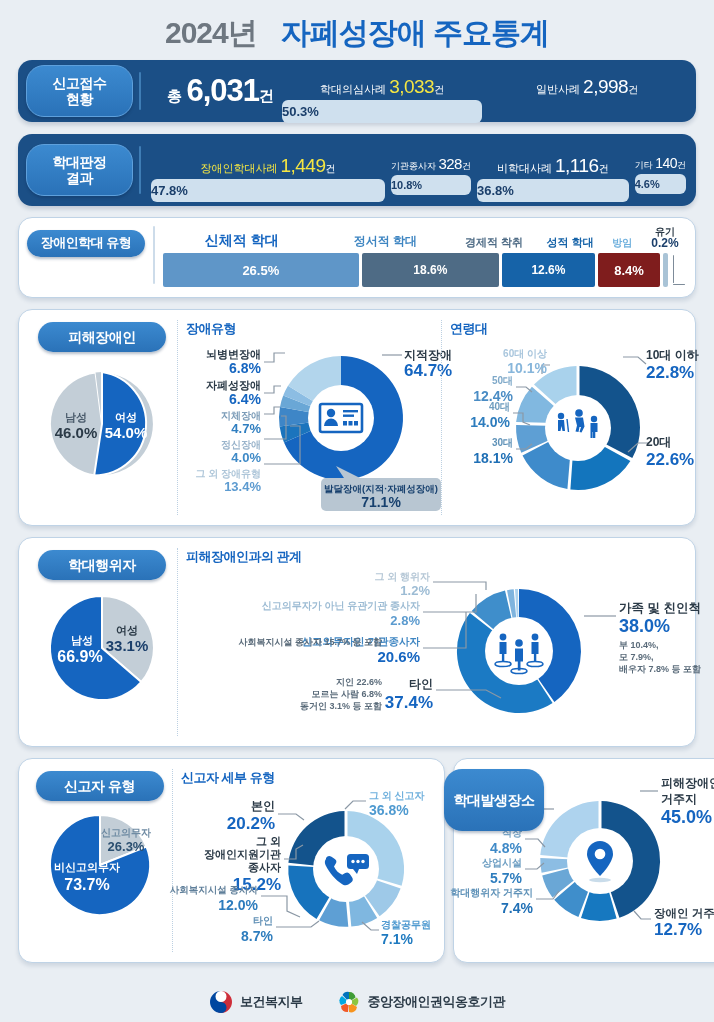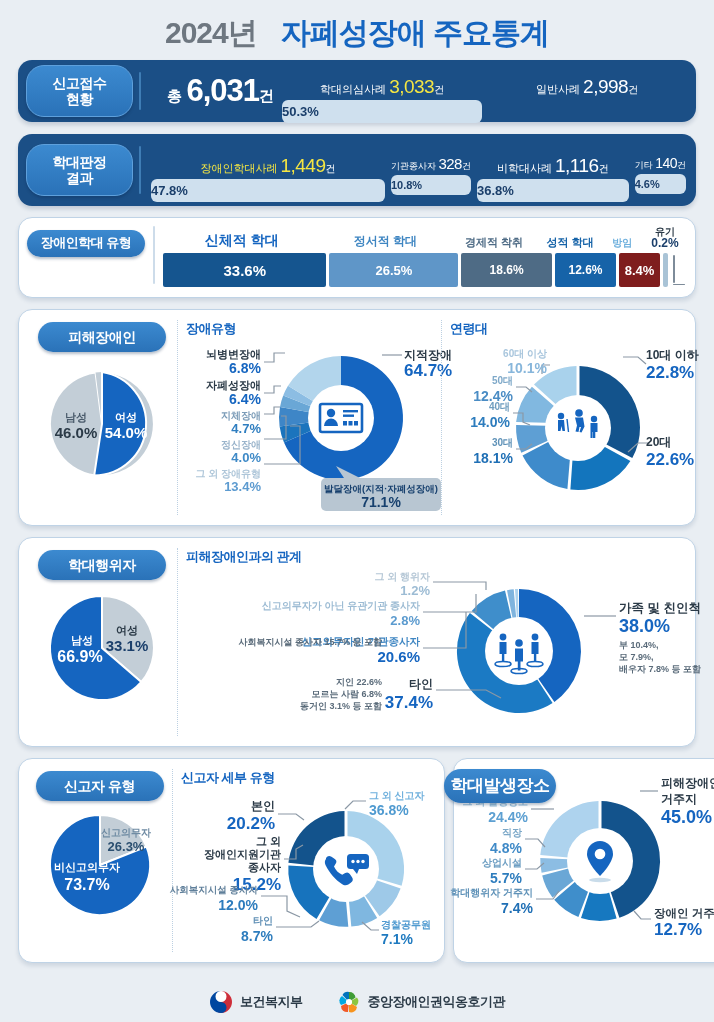--- a/index.html
+++ b/index.html
@@ -190,21 +190,20 @@
         <div style="flex:26.5;font-size:12px;color:#3f86c2">정서적 학대</div>
         <div style="flex:18.6;font-size:11px;color:#4e6b85">경제적 착취</div>
         <div style="flex:12.6;font-size:11px;color:#1663a8">성적 학대</div>
         <div style="flex:8.4;font-size:10px;color:#6fb0dd">방임</div>
         <div style="flex:0 0 40px;font-size:10px;color:#2b3a47;text-align:left;line-height:1.1">
           <div>유기</div>
           <div style="font-size:12px;font-weight:bold;color:#1b3f6b">0.2%</div>
         </div>
       </div>
       <div class="typebars">
-        <div style="flex:33.6;background:#15558f;font-size:15px">33.6%</div>
         <div style="flex:26.5;background:#5f96c8;font-size:13px">26.5%</div>
         <div style="flex:18.6;background:#4e6b85;font-size:12px">18.6%</div>
         <div style="flex:12.6;background:#1663a8;font-size:12px">12.6%</div>
         <div style="flex:8.4;background:#7f1d1d;font-size:13px">8.4%</div>
         <div style="flex:0 0 5px;background:#a9c3d6"></div>
         <div class="tiny-leader">
             <div class="h"></div>
             <div class="v"></div>
           </div>
       </div>
@@ -451,21 +450,21 @@
           <text class="lbl" x="77" y="104" text-anchor="end" font-size="9.5" fill="#5f7f9a">사회복지시설 종사자</text>
           <text class="lbl" x="77" y="121" text-anchor="end" font-size="14" fill="#2d7cbd">12.0%</text>
           <text class="lbl" x="92" y="135" text-anchor="end" font-size="10" fill="#5f8fb5">타인</text>
           <text class="lbl" x="92" y="152" text-anchor="end" font-size="14" fill="#2d7cbd">8.7%</text>
         </svg>
       </div>
     </div>
 
     <div class="lightcard panel" style="flex:1;margin-left:4px;padding-left:4px;">
       <div style="position:relative;width:100%;">
-        <div class="badge" style="position:absolute;left:-14px;top:-2px;width:112px;padding:7px 0;font-size:17px;z-index:3;">학대발생장소</div>
+        <div class="badge" style="position:absolute;left:-14px;top:-2px;width:100px;padding:23px 0;font-size:14px;z-index:3;">학대발생장소</div>
         <svg width="290" height="170" viewBox="0 0 290 170">
           <g transform="translate(142,92)">
             <path d="M1.5,-60 A60,60 0 0,1 19.4,56.8 L10.3,29.8 A32,32 0 0,0 1.5,-32 Z" fill="#13538c"></path>
             <path d="M16.6,57.6 A60,60 0 0,1 -19.0,56.9 L-10.1,29.9 A32,32 0 0,0 8.8,30.2 Z" fill="#1678c0"></path>
             <path d="M-21.6,55.9 A60,60 0 0,1 -45.8,38.8 L-24.3,20.3 A32,32 0 0,0 -11.5,29.4 Z" fill="#3f8ecb"></path>
             <path d="M-47.5,36.6 A60,60 0 0,1 -57.8,14.5 L-30.7,7.3 A32,32 0 0,0 -25.3,18.8 Z" fill="#6aa7d6"></path>
             <path d="M-58.4,11.8 A60,60 0 0,1 -59.7,-3.0 L-31.8,-1.8 A32,32 0 0,0 -31.1,6.2 Z" fill="#8cbde3"></path>
             <path d="M-59.7,-6.0 A60,60 0 0,1 -1.5,-60 L-1.5,-32 A32,32 0 0,0 -31.8,-3.4 Z" fill="#aed3ee"></path>
             <circle cx="0" cy="0" r="33" fill="#fff"></circle>
             <g>

